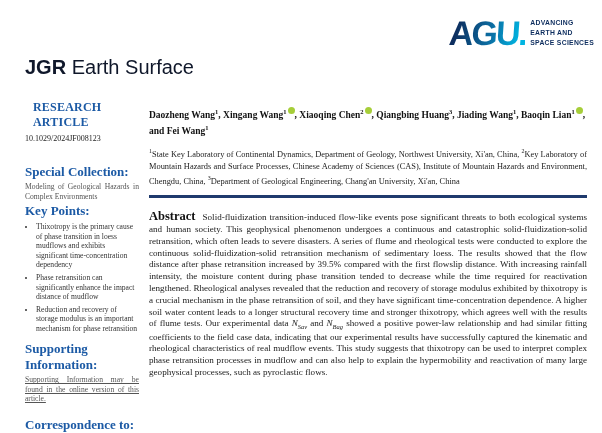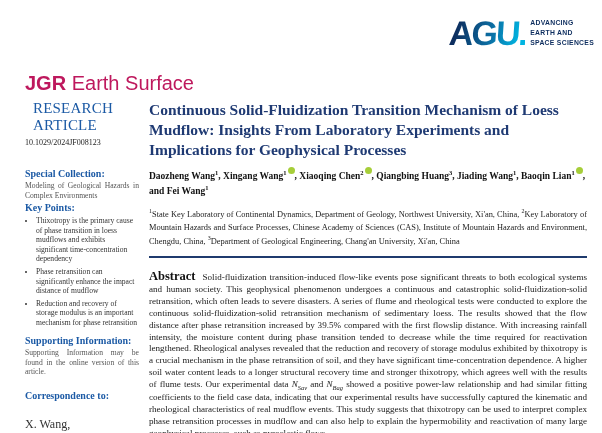--- a/index.html
+++ b/index.html
@@ -16,45 +16,45 @@
     font-size:34px; letter-spacing:-2px; line-height:1;
     background:linear-gradient(100deg,#0d2d5e 10%,#0b6fa4 55%,#00b5e2 90%);
     -webkit-background-clip:text; background-clip:text; color:transparent;
     transform:skewX(-4deg);
   }
   .logo-tagline {
     font-family:"Liberation Sans", sans-serif; font-weight:bold;
     font-size:6.8px; line-height:1.45; color:#0d2d5e; letter-spacing:.3px;
   }
   .journal-name {
-    position:absolute; left:25px; top:72px;
-    font-family:"Liberation Sans", sans-serif; font-size:20px; color:#be185d;
+    position:absolute; left:25px; top:56px;
+    font-family:"Liberation Sans", sans-serif; font-size:20px; color:#0f172a;
   }
   .journal-name b { font-weight:bold; }
 
   
   .columns { position:absolute; left:25px; top:100px; width:562px; display:flex; }
   .sidebar { width:114px; flex:none; }
   .main { width:438px; margin-left:10px; flex:none; }
 
   
-  .ra-label { font-size:15px; font-weight:normal; color:#1c5aa5; letter-spacing:.2px;padding-left:8px; }
+  .ra-label { font-size:12px; font-weight:bold; color:#1c5aa5; letter-spacing:.2px;padding-left:8px; }
   .doi { font-size:8px; color:#222; margin-top:4px; }
-  .sb-head { font-size:10px; font-weight:bold; color:#1c5aa5; }
+  .sb-head { font-size:13px; font-weight:bold; color:#1c5aa5; }
   .sb-text { font-size:7.6px; line-height:1.26; color:#555; text-align:justify; }
   .mt-sc { margin-top:21px; }
   .mt-kp { margin-top:2px; }
   .mt-si { margin-top:8px; }
   .mt-co { margin-top:13px; }
   .sb-gap { margin-top:2px; }
   .kp-list { margin-top:3px; padding-left:11px; list-style:disc outside; }
   .kp-list li { font-size:7.6px; line-height:1.26; color:#333; margin-bottom:3px; }
   .corr-name { font-size:12px; color:#333; margin-top:16px; }
   .email { font-size:10px; color:#3f6bc8; text-decoration:none; display:inline-block; }
-  .si-text, .cit-text { text-align:left; }
+  .si-text, .cit-text { text-align:left;text-decoration:underline; }
 
   
   .title {
     font-size:15.5px; font-weight:bold; color:#1f3a73; line-height:1.3;
   }
   .authors { margin-top:7px; font-size:9.5px; font-weight:bold; color:#111; line-height:1.55; }
   .authors sup { font-size:6.5px; }
   .orcid {
     display:inline-block; width:7px; height:7px; border-radius:50%;
     background:#a6ce39; vertical-align:super; margin-left:1px;
@@ -106,21 +106,20 @@
 
       <div class="sb-head mt-co">Correspondence to:</div>
       <div class="corr-name">X. Wang,</div>
       <a href="#" class="email">xgwang@nwu.edu.cn</a>
 
       
       
     </div>
 
     <div class="main">
-      <div class="title">Continuous Solid-Fluidization Transition Mechanism of Loess Mudflow: Insights From Laboratory Experiments and Implications for Geophysical Processes</div>
 
       <div class="authors">
         <span><span></span><span>Daozheng Wang</span><sup>1</sup></span><span><span>, </span><span>Xingang Wang</span><sup>1</sup><span class="orcid"></span></span><span><span>, </span><span>Xiaoqing Chen</span><sup>2</sup><span class="orcid"></span></span><span><span>, </span><span>Qiangbing Huang</span><sup>3</sup></span><span><span>, </span><span>Jiading Wang</span><sup>1</sup></span><span><span>, </span><span>Baoqin Lian</span><sup>1</sup><span class="orcid"></span></span><span><span>, and </span><span>Fei Wang</span><sup>1</sup></span>
       </div>
 
       <div class="affiliations">
         <sup>1</sup><span>State Key Laboratory of Continental Dynamics, Department of Geology, Northwest University, Xi'an, China, </span><sup>2</sup><span>Key Laboratory of Mountain Hazards and Surface Processes, Chinese Academy of Sciences (CAS), Institute of Mountain Hazards and Environment, Chengdu, China, </span><sup>3</sup><span>Department of Geological Engineering, Chang'an University, Xi'an, China</span>
       </div>
 
       <div class="rule"></div>

